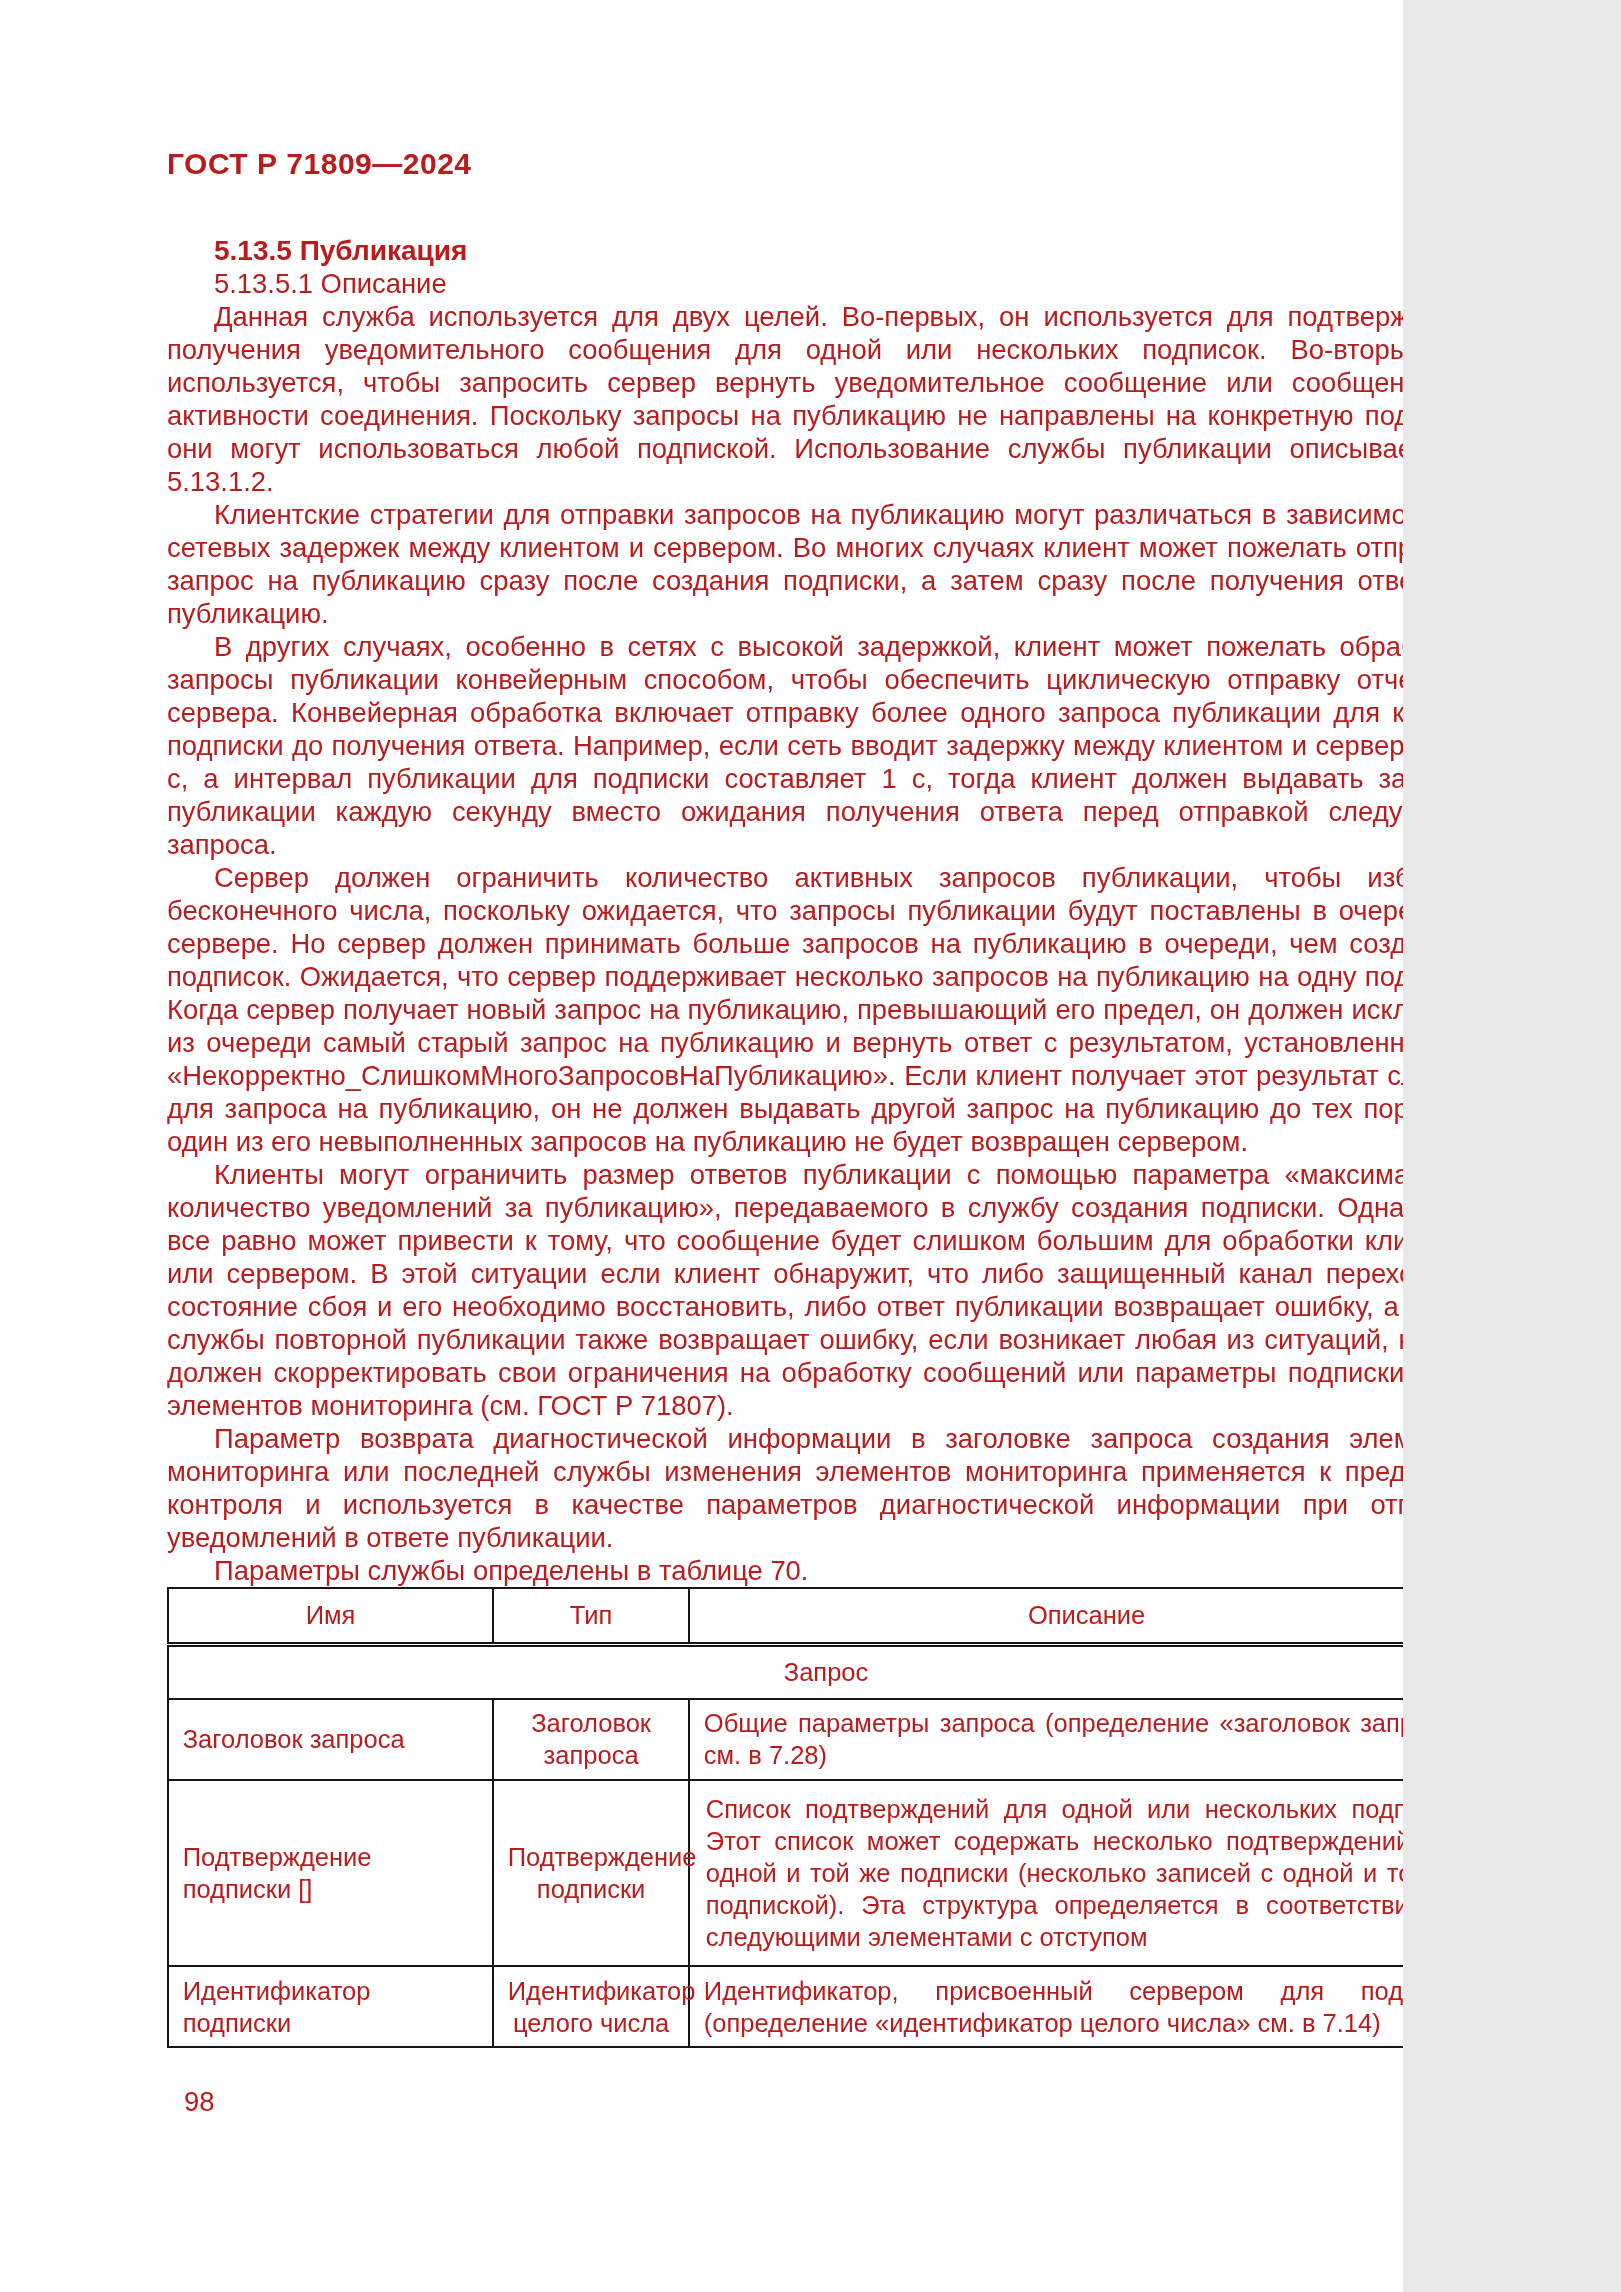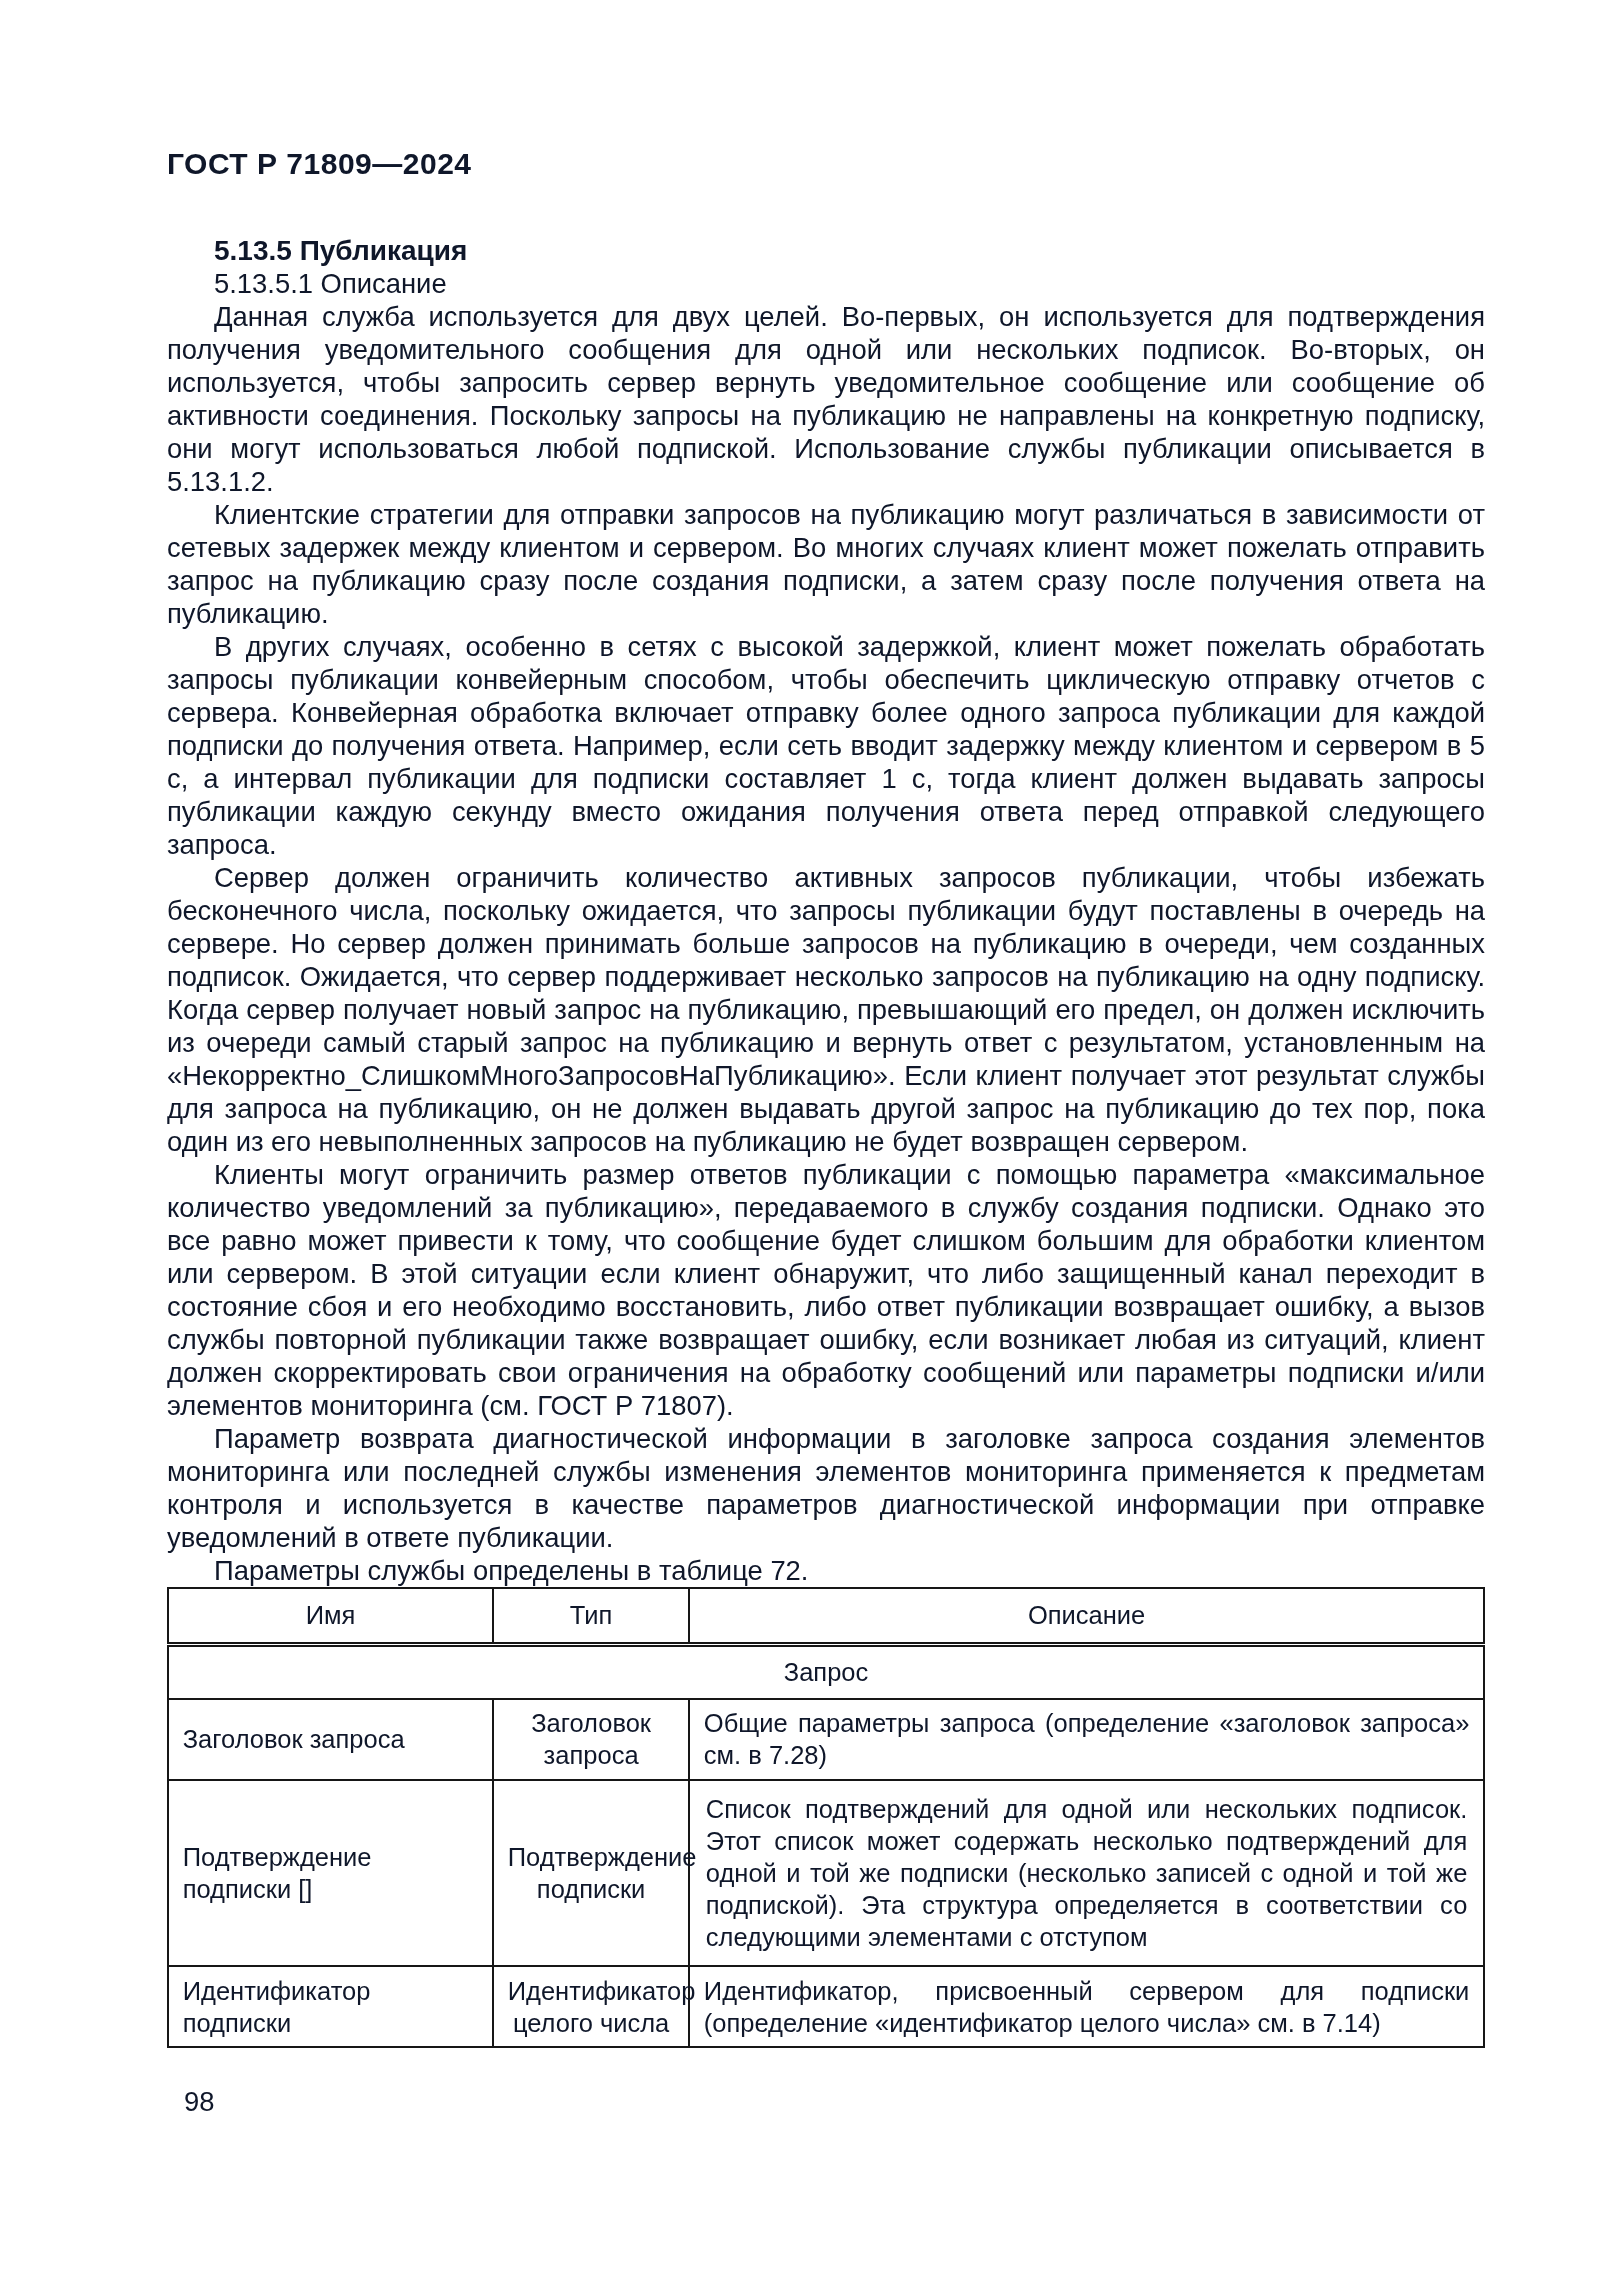--- a/index.html
+++ b/index.html
@@ -2,25 +2,25 @@
 <html lang="ru"><head>
 <meta charset="utf-8">
 <style>
   html, body {
     margin: 0;
     padding: 0;
     background: #e8e8e8;
   }
   .page {
     position: relative;
-    width: 1621px;
+    width: 1403px;
     height: 2293px;
     background: #ffffff;
     font-family: "Liberation Sans", "DejaVu Sans", sans-serif;
-    color: #0f172a;
+    color: #b91c1c;
     overflow: hidden;
   }
   .content {
     position: absolute;
     left: 167px;
     top: 147px;
     width: 1318px;
   }
   .doc-header {
     font-size: 30px;
@@ -116,21 +116,21 @@
     <div class="sec-heading">5.13.5 Публикация</div>
     <div class="sub-heading">5.13.5.1 Описание</div>
 
     <p class="body">Данная служба используется для двух целей. Во-первых, он используется для подтверждения получения уведомительного сообщения для одной или нескольких подписок. Во-вторых, он используется, чтобы запросить сервер вернуть уведомительное сообщение или сообщение об активности соединения. Поскольку запросы на публикацию не направлены на конкретную подписку, они могут использоваться любой подпиской. Использование службы публикации описывается в 5.13.1.2.</p>
     <p class="body">Клиентские стратегии для отправки запросов на публикацию могут различаться в зависимости от сетевых задержек между клиентом и сервером. Во многих случаях клиент может пожелать отправить запрос на публикацию сразу после создания подписки, а затем сразу после получения ответа на публикацию.</p>
     <p class="body">В других случаях, особенно в сетях с высокой задержкой, клиент может пожелать обработать запросы публикации конвейерным способом, чтобы обеспечить циклическую отправку отчетов с сервера. Конвейерная обработка включает отправку более одного запроса публикации для каждой подписки до получения ответа. Например, если сеть вводит задержку между клиентом и сервером в 5 с, а интервал публикации для подписки составляет 1 с, тогда клиент должен выдавать запросы публикации каждую секунду вместо ожидания получения ответа перед отправкой следующего запроса.</p>
     <p class="body">Сервер должен ограничить количество активных запросов публикации, чтобы избежать бесконечного числа, поскольку ожидается, что запросы публикации будут поставлены в очередь на сервере. Но сервер должен принимать больше запросов на публикацию в очереди, чем созданных подписок. Ожидается, что сервер поддерживает несколько запросов на публикацию на одну подписку. Когда сервер получает новый запрос на публикацию, превышающий его предел, он должен исключить из очереди самый старый запрос на публикацию и вернуть ответ с результатом, установленным на «Некорректно_СлишкомМногоЗапросовНаПубликацию». Если клиент получает этот результат службы для запроса на публикацию, он не должен выдавать другой запрос на публикацию до тех пор, пока один из его невыполненных запросов на публикацию не будет возвращен сервером.</p>
     <p class="body">Клиенты могут ограничить размер ответов публикации с помощью параметра «максимальное количество уведомлений за публикацию», передаваемого в службу создания подписки. Однако это все равно может привести к тому, что сообщение будет слишком большим для обработки клиентом или сервером. В этой ситуации если клиент обнаружит, что либо защищенный канал переходит в состояние сбоя и его необходимо восстановить, либо ответ публикации возвращает ошибку, а вызов службы повторной публикации также возвращает ошибку, если возникает любая из ситуаций, клиент должен скорректировать свои ограничения на обработку сообщений или параметры подписки и/или элементов мониторинга (см. ГОСТ Р 71807).</p>
     <p class="body">Параметр возврата диагностической информации в заголовке запроса создания элементов мониторинга или последней службы изменения элементов мониторинга применяется к предметам контроля и используется в качестве параметров диагностической информации при отправке уведомлений в ответе публикации.</p>
 
-    <div class="sub-heading">Параметры службы определены в таблице 72.</div>
+    <div class="sub-heading">Параметры службы определены в таблице 70.</div>
 
 
     <table class="params">
       <colgroup>
         <col class="c1">
         <col class="c2">
         <col class="c3">
       </colgroup>
       <tbody>
         <tr class="thead">

